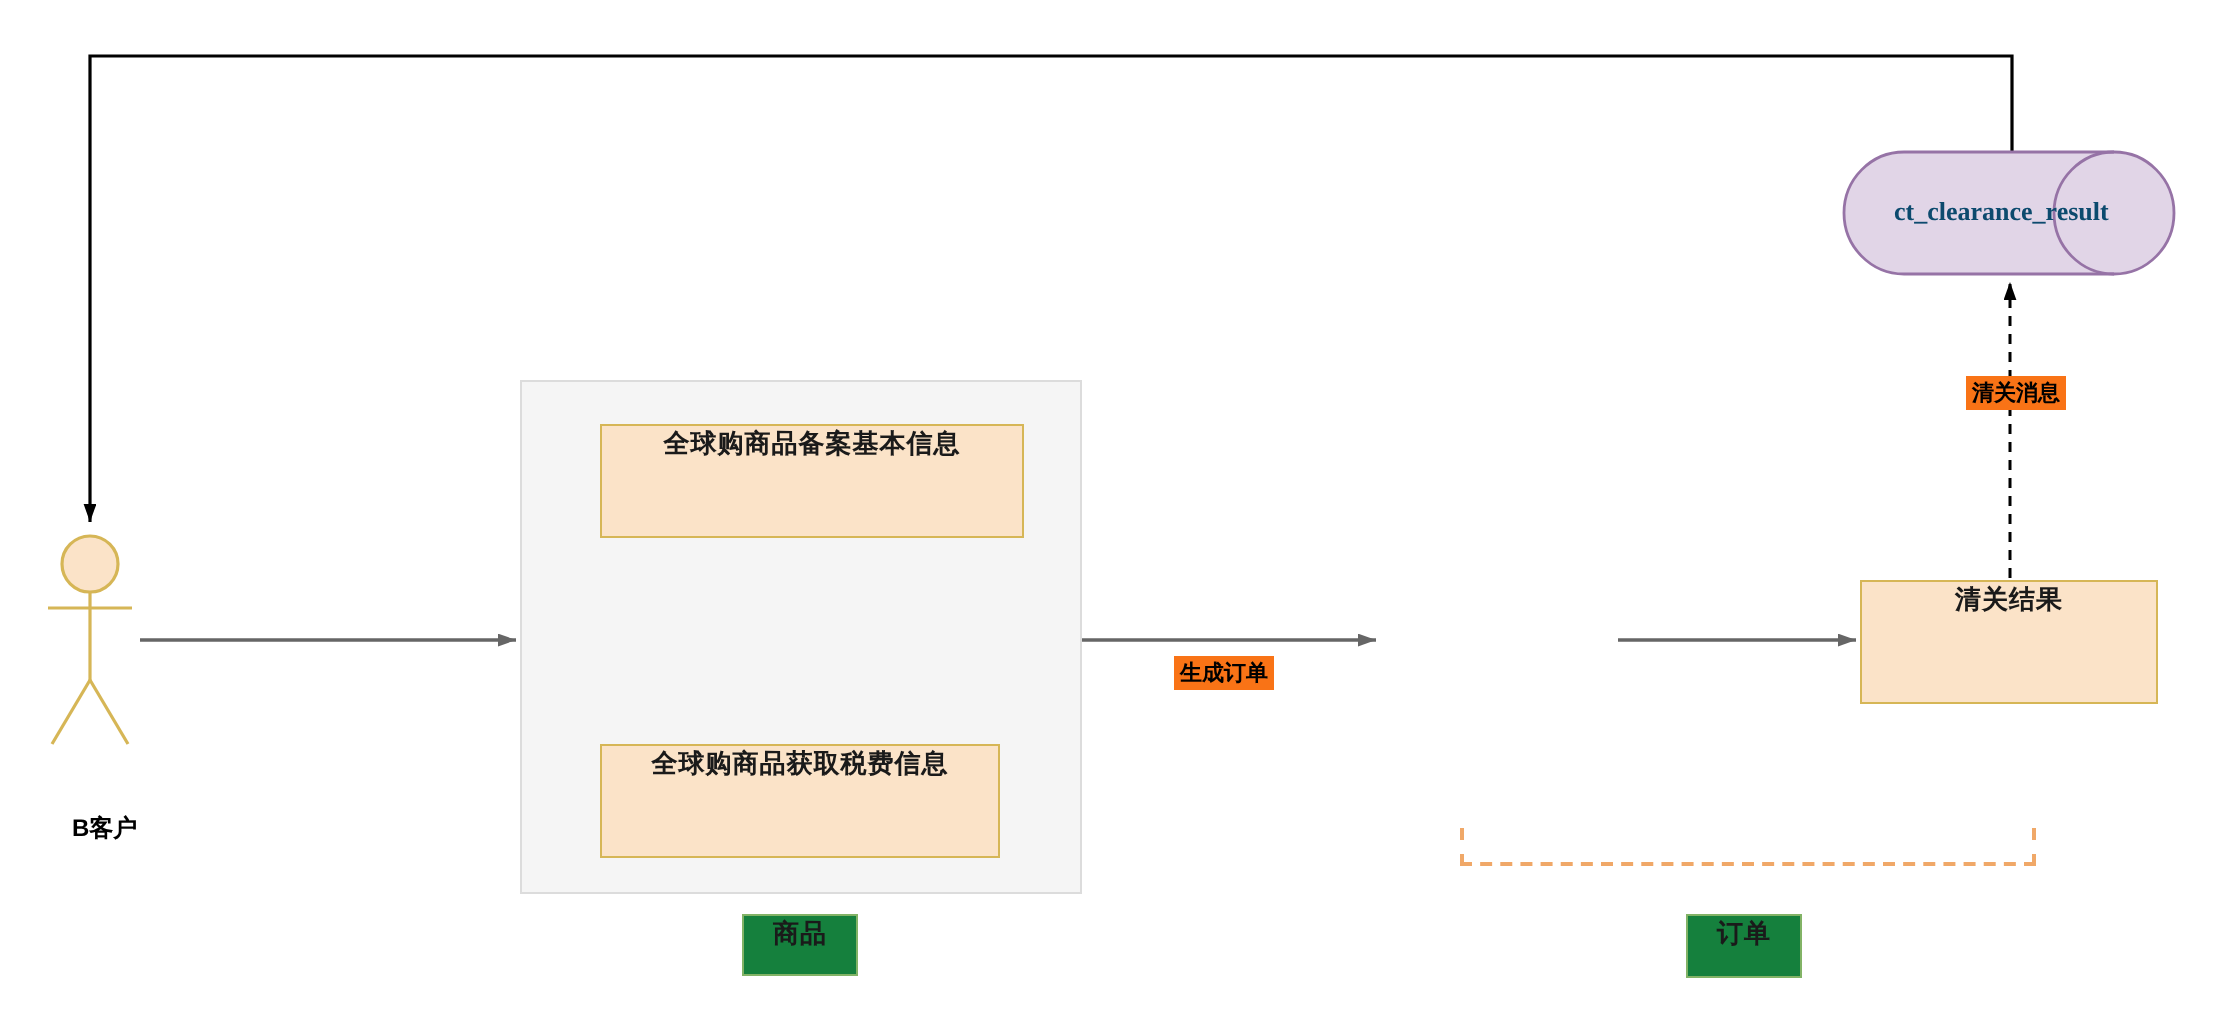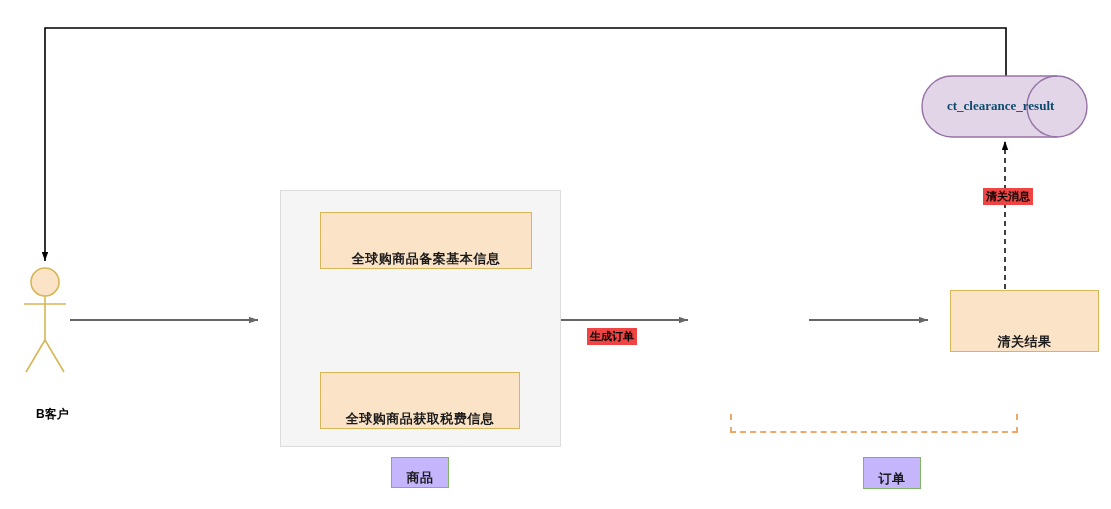--- a/index.html
+++ b/index.html
@@ -15,42 +15,41 @@
     position: relative;
     width: 1111px;
     height: 509px;
     background: #ffffff;
     overflow: hidden;
   }
   .node {
     position: absolute;
     box-sizing: border-box;
     display: flex;
-    align-items: flex-end;
+    align-items: flex-start;
     justify-content: center;
     text-align: center;
-    margin-left: 20px;
   }
   
   .box-orange {
     background: #fbe3c8;
     border: 1px solid #d6b656;
     color: #1a1a1a;
     font-size: 13px;
     font-weight: bold;
     letter-spacing: 0.5px;
   }
   
   .group-gray {
     background: #f5f5f5;
     border: 1px solid #dcdcdc;
   }
   
   .chip-green {
-    background: #c4b5fd;
+    background: #15803d;
     border: 1px solid #82b366;
     color: #1a1a1a;
     font-size: 13px;
     font-weight: bold;
     letter-spacing: 0.5px;
   }
   
   .group-dashed {
     border: 2px dashed #f0a868;
     background: transparent;
@@ -62,21 +61,21 @@
     font-weight: bold;
     color: #000000;
     white-space: nowrap;
   }
   
   .edge-label {
     position: absolute;
     font-size: 11px;
     font-weight: bold;
     color: #000000;
-    background: #ef4444;
+    background: #f97316;
     padding: 1px 3px;
     white-space: nowrap;
   }
   .cyl-label {
     position: absolute;
     font-size: 13px;
     font-weight: bold;
     color: #0c4a6e;
     white-space: nowrap;
     z-index: 5;

